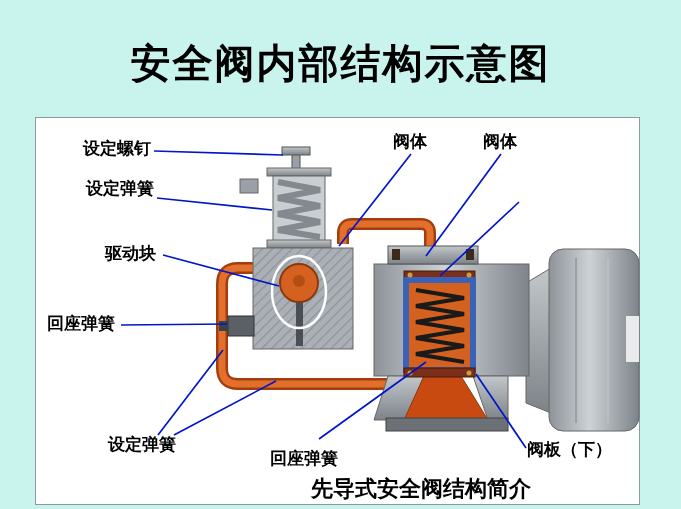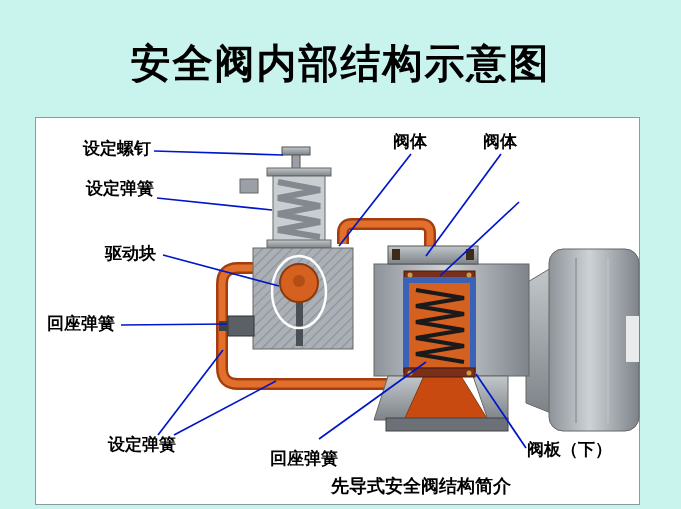--- a/index.html
+++ b/index.html
@@ -35,21 +35,21 @@
     font-weight:bold;
     color:#000;
     white-space:nowrap;
     line-height:1.1;
   }
   .caption{
     position:absolute;
     left:235px;top:356px;
     width:300px;
     text-align:center;
-    font-size:18px;
+    font-size:22px;
     font-weight:bold;
     color:#000;
     white-space:nowrap;
   }
 </style>
 </head>
 <body>
 
 <div class="page">
 

